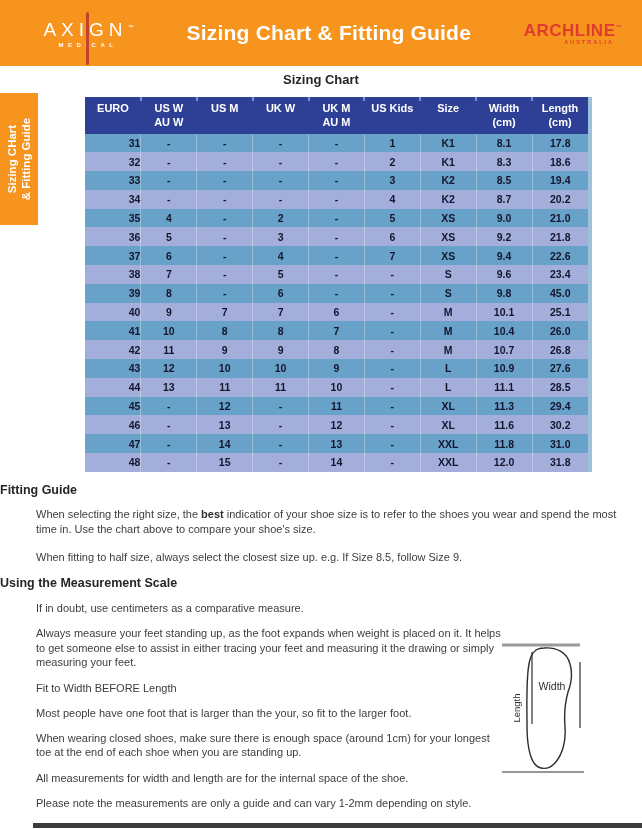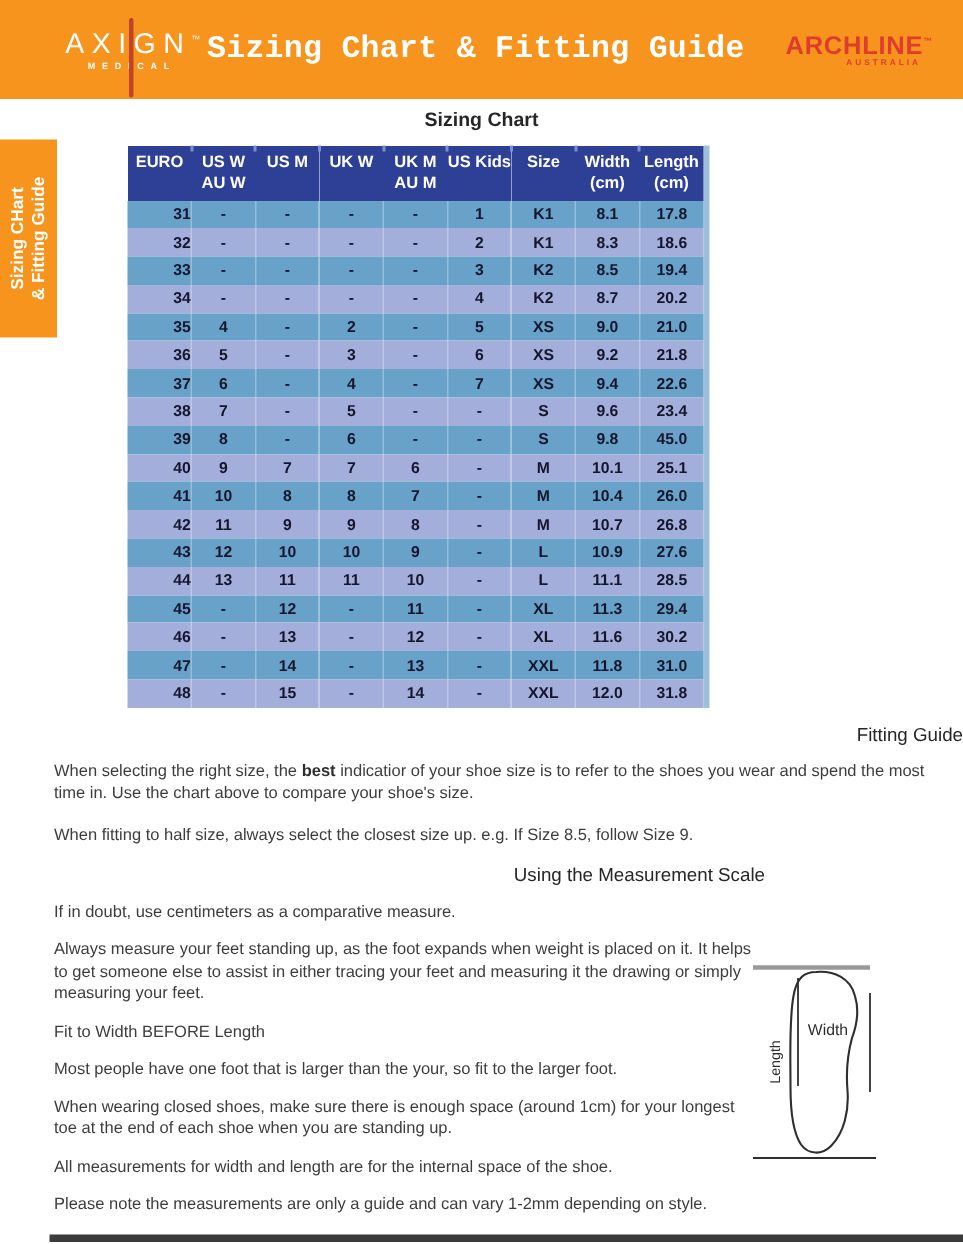--- a/index.html
+++ b/index.html
@@ -17,48 +17,48 @@
 
   
   #banner{position:absolute;left:0;top:0;width:642px;height:66px;
     background:var(--orange);display:flex;align-items:center;}
   .axign{position:relative;margin-left:34px;width:104px;text-align:center;color:#fff;}
   .axign-name{font-size:19px;font-weight:400;letter-spacing:5px;padding-left:5px;position:relative;z-index:1;}
   .axign-name sup{font-size:6px;letter-spacing:0;}
   .axign-sub{font-size:6px;font-weight:700;letter-spacing:4.5px;margin-top:1px;padding-left:4px;position:relative;z-index:1;}
   .axign-stroke{position:absolute;left:50%;top:-7px;width:3px;height:53px;
     background:#bd3a2b;opacity:.9;z-index:2;border-radius:2px;}
-  #banner-title{flex:1;text-align:left;color:#fff;font-size:21px;font-weight:700;letter-spacing:.2px;font-family:Liberation Mono, monospace;}
+  #banner-title{flex:1;text-align:center;color:#fff;font-size:21px;font-weight:700;letter-spacing:.2px;}
   .archline{margin-right:20px;margin-left:4px;text-align:center;color:var(--arch-red);}
   .arch-name{font-size:17px;font-weight:700;letter-spacing:.5px;}
   .arch-name sup{font-size:6px;}
   .arch-sub{font-size:5.5px;font-weight:700;letter-spacing:2px;text-align:right;margin-top:-2px;padding-right:8px;}
 
   
   #side-tab{position:absolute;left:0;top:93px;width:38px;height:132px;background:var(--orange);}
   #side-tab .rot{position:absolute;width:132px;height:38px;left:50%;top:50%;
     transform:translate(-50%,-50%) rotate(-90deg);display:flex;flex-direction:column;
     justify-content:center;text-align:center;color:#fff;font-weight:700;font-size:11.5px;line-height:1.25;}
 
   
   #sizing-title{position:absolute;top:72px;left:0;width:642px;text-align:center;
     font-size:13px;font-weight:700;color:#262626;}
-  #table-wrap{position:absolute;left:85px;top:97px;width:388px;border-right:4px solid #9DC1DA;}
+  #table-wrap{position:absolute;left:85px;top:97px;width:507px;border-right:4px solid #9DC1DA;}
   table{width:100%;border-collapse:collapse;table-layout:fixed;}
   thead th{background:var(--header-blue);color:#fff;font-size:11px;font-weight:700;
     vertical-align:top;padding:5px 0 4px;line-height:1.25;height:35px;position:relative;}
   thead th + th::before{content:"";position:absolute;left:-1px;top:0;width:2px;height:4px;background:#7d8fd0;}
   tbody td{height:18.8px;text-align:center;font-size:10.5px;font-weight:700;color:#15152e;
     border-left:1px solid rgba(255,255,255,.3);}
   tbody td:first-child{border-left:none;text-align:right;}
   tbody tr:nth-child(odd){background:var(--row-teal);}
   tbody tr:nth-child(even){background:var(--row-peri);}
 
   
-  .section-h{ text-align:right;font-size:12.5px;font-weight:400;color:#262626;}
+  .section-h{ text-align:left;font-size:12.5px;font-weight:700;color:#262626;}
   #fitting{position:absolute;top:483px;left:0;width:642px;}
   #fitting .body{margin:10px 0 0 36px;width:592px;font-size:11px;line-height:1.33;}
   #fitting p{margin-bottom:14px;}
   #measure{position:absolute;top:576px;left:0;width:510px;}
   #measure .body{margin:11px 4px 0 36px;width:466px;font-size:11px;line-height:1.33;}
   #measure p{margin-bottom:10.5px;}
   b{font-weight:700;color:#2e2e2e;text-align:center;}
 
   
   #foot-diagram{position:absolute;left:498px;top:638px;width:144px;height:156px;}

